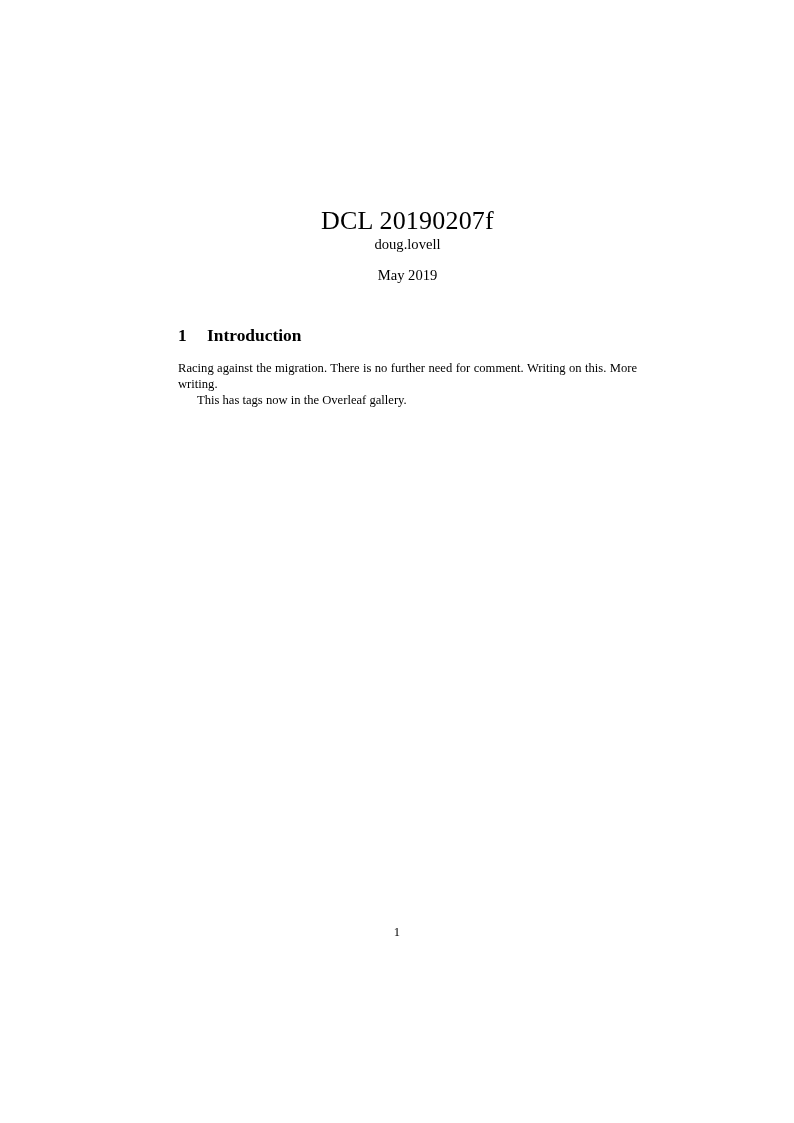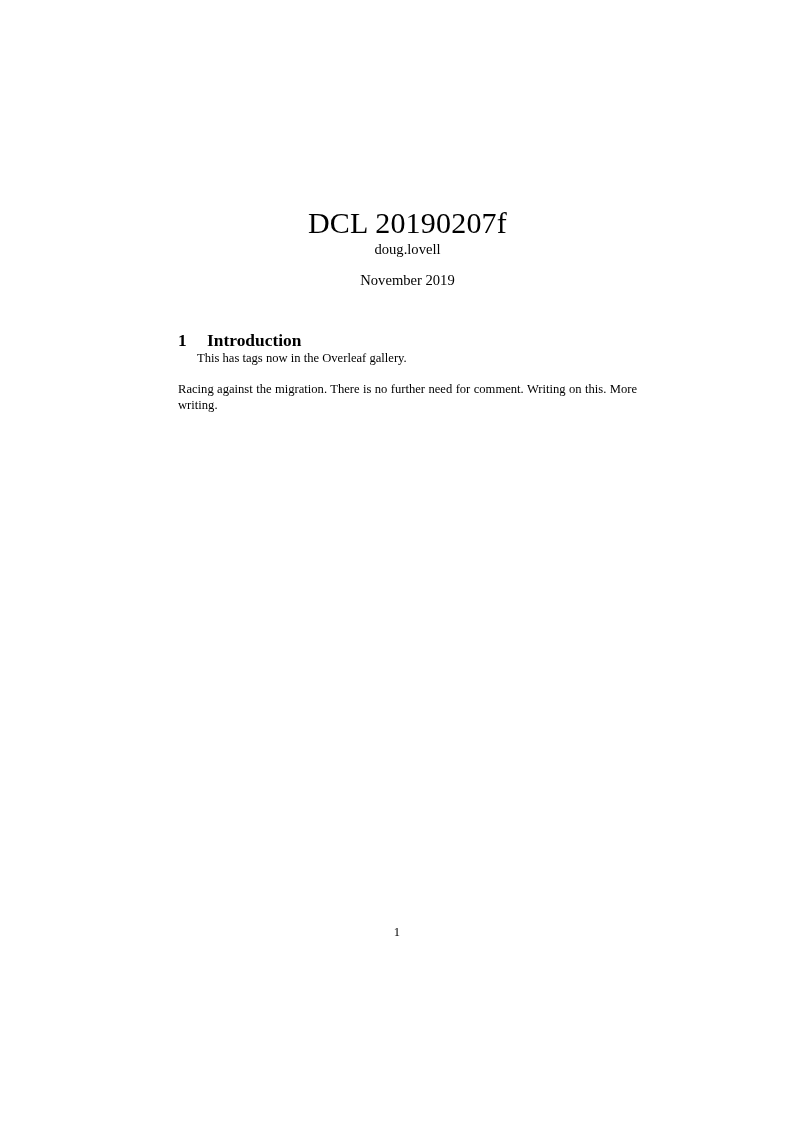--- a/index.html
+++ b/index.html
@@ -24,21 +24,21 @@
   }
   .content {
     position: absolute;
     left: 178px;
     top: 0;
     width: 459px;
   }
   .doc-title {
     margin-top: 206px;
     text-align: center;
-    font-size: 30px;
+    font-size: 26px;
     line-height: 1.15;
     font-weight: normal;
     letter-spacing: 0.2px;
   }
   .doc-author {
     text-align: center;
     font-size: 14.6px;
     line-height: 1.2;
   }
   .doc-date {
@@ -88,27 +88,27 @@
 </head>
 <body>
 
 <div class="page">
   <div class="content">
 
     <div class="doc-title">DCL 20190207f</div>
 
     <div class="doc-author">doug.lovell</div>
 
-    <div class="doc-date">November 2019</div>
+    <div class="doc-date">May 2019</div>
 
     <div class="section-heading">
       <span class="section-number">1</span>
       <span class="section-title">Introduction</span>
     </div>
 
+    <p class="para first">Racing against the migration. There is no further need for comment. Writing on this. More writing.</p>
+
     <p class="para indent">This has tags now in the Overleaf gallery.</p>
-
-    <p class="para first">Racing against the migration. There is no further need for comment. Writing on this. More writing.</p>
 
   </div>
 
   <div class="page-number">1</div>
 </div>
 
 </body></html>

